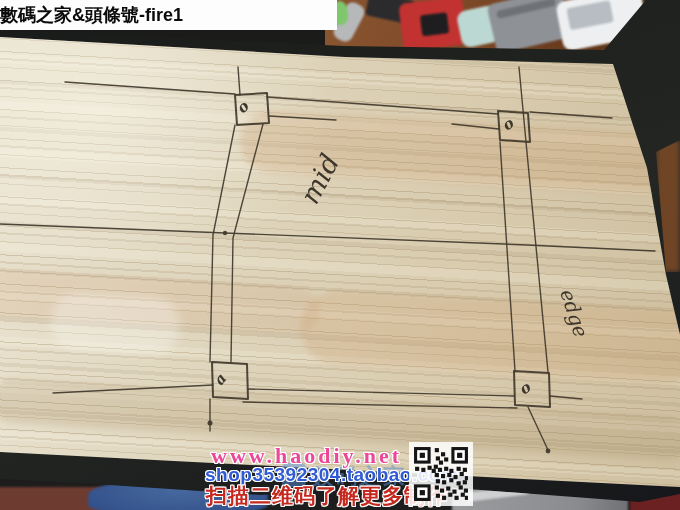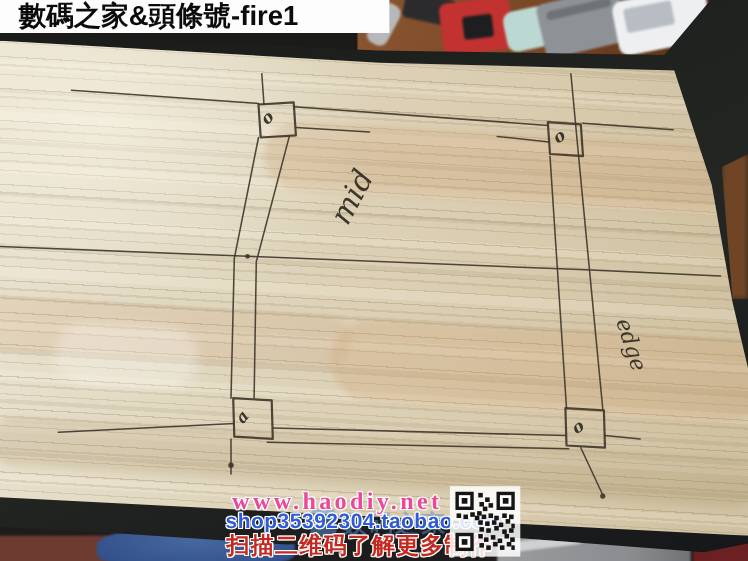--- a/index.html
+++ b/index.html
@@ -64,21 +64,21 @@
   #drawing .sq{stroke-width:2;}
   #drawing .ln{stroke-width:1.4;}
   #drawing circle{fill:#40382d;opacity:.92;}
   #drawing text{fill:#3d362c;font-family:"DejaVu Serif",serif;font-style:italic;}
   .hand-big{font-size:27px;}
   .hand-mid{font-size:20px;}
   .hand-o{font-size:15px;font-weight:bold;}
 
   
   #banner{position:absolute;left:0;top:0;width:337px;height:30px;background:#fdfdfd;
-    color:#0b0b0b;font-size:25px;font-weight:600;line-height:30px;padding-left:17px;
+    color:#0b0b0b;font-size:18px;font-weight:600;line-height:30px;padding-left:0;
     white-space:nowrap;overflow:hidden;letter-spacing:0;}
   .outlined{text-shadow:1px 0 0 #fff,-1px 0 0 #fff,0 1px 0 #fff,0 -1px 0 #fff,
     1px 1px 0 #fff,-1px -1px 0 #fff,1px -1px 0 #fff,-1px 1px 0 #fff;
     white-space:nowrap;position:absolute;}
   #wm-icon{position:absolute;left:282px;top:463px;width:24px;height:24px;background:#5b8fd9;
     opacity:.5;border-radius:5px;}
   #wm-text{position:absolute;left:311px;top:462px;font-size:22px;font-weight:bold;
     color:#5b8fd9;opacity:.5;letter-spacing:2px;white-space:nowrap;}
   #site-url{left:211px;top:443px;font-family:"Liberation Serif",serif;font-size:22px;
     letter-spacing:3px;color:#ec4899;font-weight:bold;}

